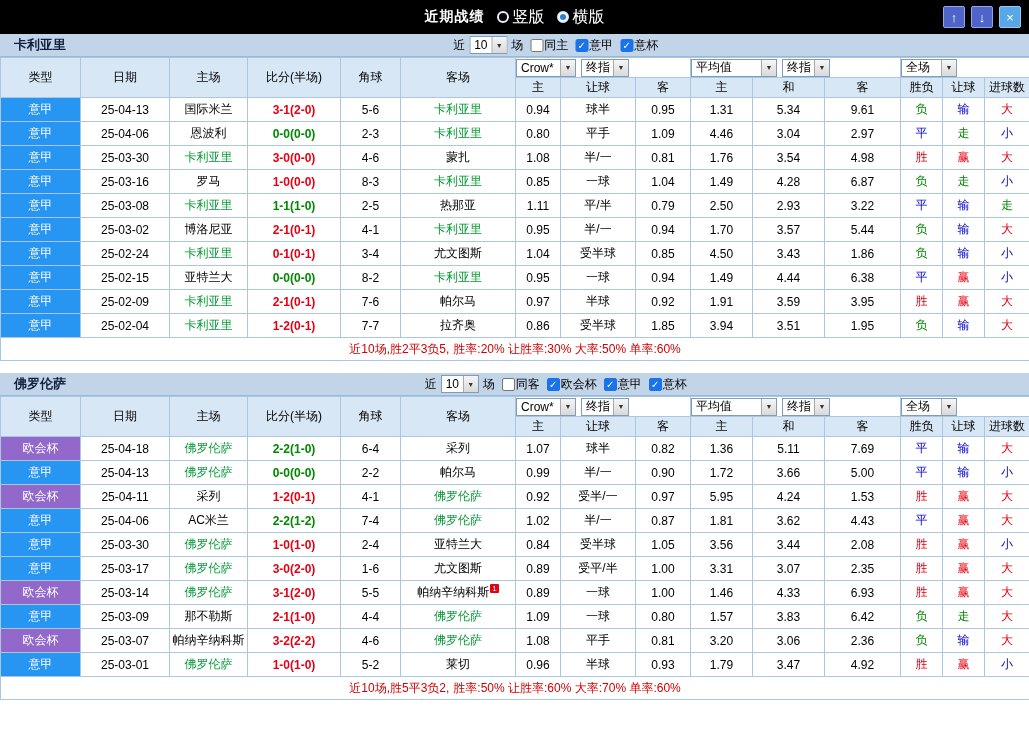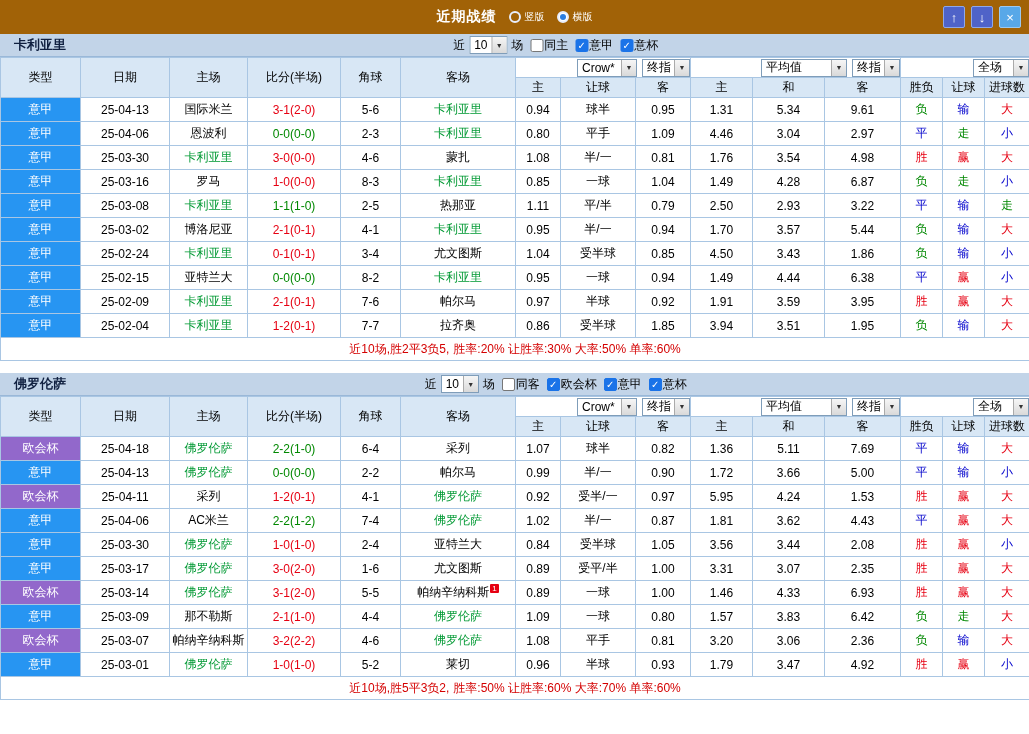--- a/index.html
+++ b/index.html
@@ -1,22 +1,22 @@
 <!DOCTYPE html>
 <html><head>
 <meta charset="utf-8">
 <style>
   *{margin:0;padding:0;box-sizing:border-box}
   html,body{width:1029px;height:734px;overflow:hidden;background:#fff;
     font-family:"Liberation Sans","DejaVu Sans",sans-serif;}
   
-  .titlebar{height:34px;background:#a16207;position:relative;display:flex;align-items:center;color:#fff}
+  .titlebar{height:34px;background:#000000;position:relative;display:flex;align-items:center;color:#fff}
   .tb-center{position:absolute;left:50%;transform:translateX(-50%);display:flex;align-items:center;gap:12px;white-space:nowrap}
   .tb-title{font-size:14px;font-weight:bold;letter-spacing:1px}
-  .radio{display:inline-flex;align-items:center;gap:4px;font-size:10px;cursor:pointer}
+  .radio{display:inline-flex;align-items:center;gap:4px;font-size:16px;cursor:pointer}
   .rdot{width:12px;height:12px;border-radius:50%;border:2px solid #e8eefc;position:relative;display:inline-block}
   .rdot.on{background:#fff}
   .rdot.on::after{content:"";position:absolute;inset:1px;border-radius:50%;background:#2b7de0}
   .tb-buttons{position:absolute;right:8px;display:flex;gap:6px}
   .tb-btn{width:22px;height:22px;border:1px solid #8fa8e8;background:#4f63c8;color:#fff;font-size:13px;
     display:flex;align-items:center;justify-content:center;cursor:pointer;border-radius:2px;line-height:1}
   .tb-btn.close{background:#58a8e8;border-color:#9cc9f0}
   
   .sec-head{height:23px;background:#c2d4e8;border-bottom:1px solid #9ab8d8;position:relative;display:flex;align-items:center;font-size:12px;color:#000}
   .team{width:80px;text-align:center;font-weight:bold;font-size:13px;color:#102040}
@@ -30,26 +30,26 @@
     height:18px;font-size:12px;padding-left:4px;cursor:pointer;vertical-align:middle;color:#000}
   .select .txt{overflow:hidden;white-space:nowrap}
   .select .arr{width:15px;height:16px;margin-left:2px;background:linear-gradient(#f6f6f6,#d9d9d9);border-left:1px solid #aaa;
     font-size:7px;color:#333;display:inline-flex;align-items:center;justify-content:center;flex:none}
   .w38{width:38px}.w52{width:48px}.w56{width:56px}.w60{width:60px}.w70{width:86px}
   
   table{width:1029px;border-collapse:collapse;table-layout:fixed;font-size:12px}
   th,td{border:1px solid #a9c6e3;text-align:center;overflow:hidden;white-space:nowrap;padding:0}
   thead th{background:#d8e7f5;font-weight:normal;color:#000;height:20px}
   thead th.selcell{background:#fff}
-  .selwrap{display:flex;justify-content:flex-end;align-items:center;gap:5px}
+  .selwrap{display:flex;justify-content:flex-start;align-items:center;gap:5px}
   tbody td{height:24px;background:#fff;color:#000}
   td.type{color:#fff}
   td.lg-blue{background:#2795f2}
   td.lg-purple{background:#9268cb}
-  td.score{font-weight:normal}
+  td.score{font-weight:bold}
   .focal{color:#009933}
   .c-red{color:#e60012}
   .c-green{color:#008800}
   .c-blue{color:#0000cc}
   .badge{color:#fff;background:#e60012;font-size:8px;padding:0 2px;margin-left:1px;border-radius:1px}
   td.summary{height:23px;color:#d40000}
   td.summary .sum-rec{margin-right:4px}
   .gap{height:12px;background:#fff}
 </style>
 </head>

